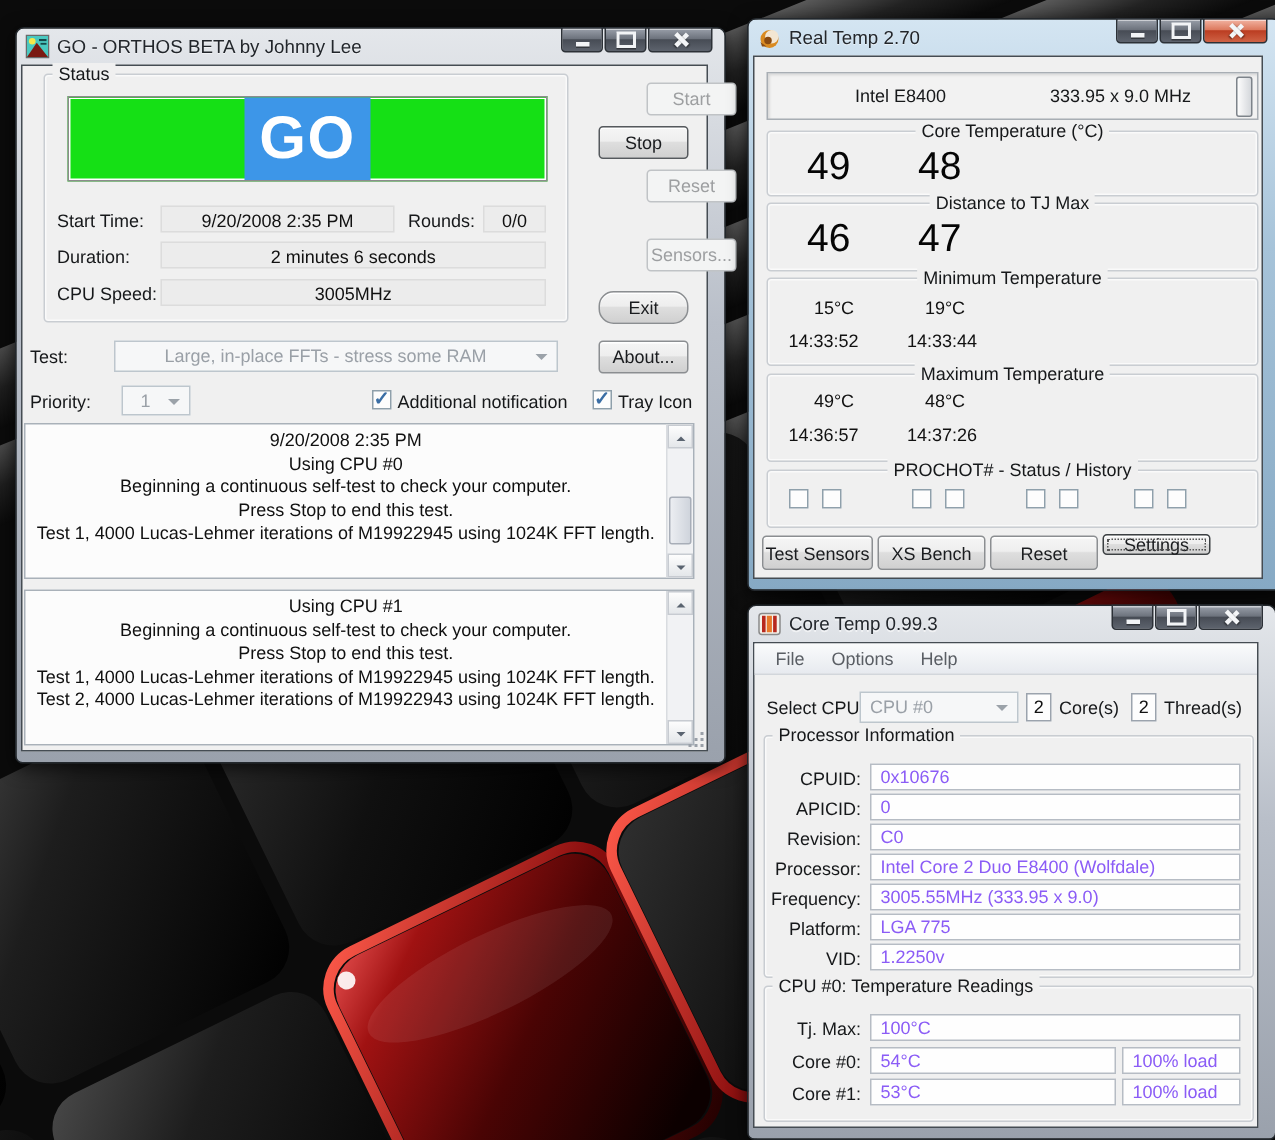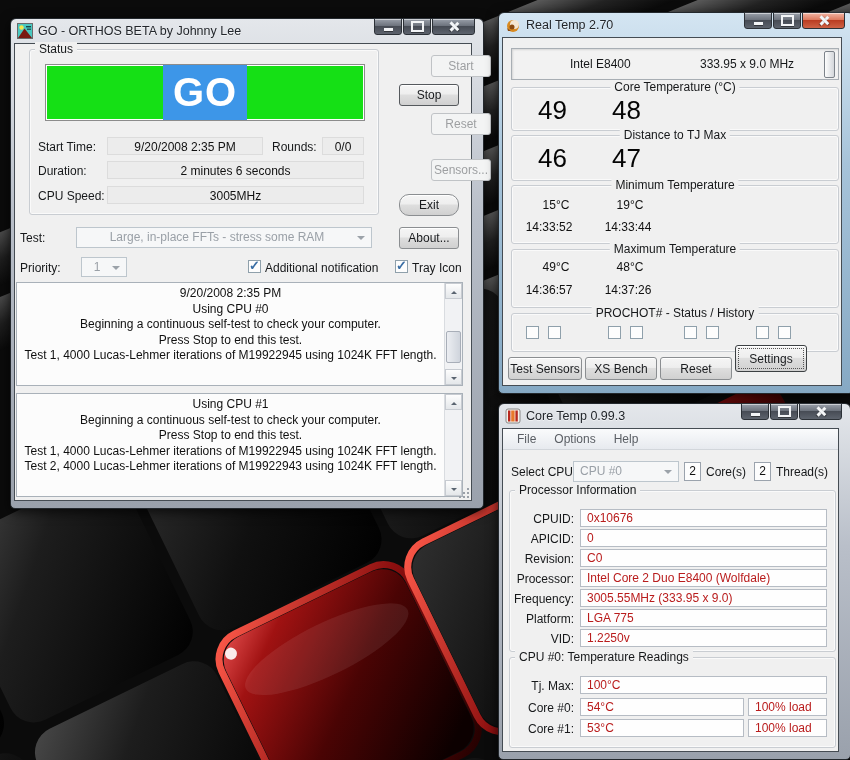--- a/index.html
+++ b/index.html
@@ -37,21 +37,21 @@
   .client{position:relative;background:#f0f0f0;border:1px solid #454c53;box-sizing:border-box;}
 
   
   .group{position:absolute;border:1px solid #c9cdd2;border-radius:3px;
          box-shadow:inset 0 0 0 1px rgba(255,255,255,.65);}
   .gtitle{position:absolute;top:-8px;background:#f0f0f0;padding:0 4px;font-size:12px;color:#16181a;white-space:nowrap;}
   .gtitle.left{left:5px;} .gtitle.center{left:50%;transform:translateX(-50%);}
   .lbl{position:absolute;font-size:12px;color:#16181a;white-space:nowrap;}
   .fld{position:absolute;background:#ececec;border:1px solid #dcdcdc;font-size:12px;color:#111;
        padding:0 6px;height:18px;line-height:18px;box-sizing:border-box;white-space:nowrap;overflow:hidden;}
-  .vbox{position:absolute;background:#fefefe;border:1px solid #b6bcc4;font-size:12px;color:#b91c1c;
+  .vbox{position:absolute;background:#fefefe;border:1px solid #b6bcc4;font-size:12px;color:#8b5cf6;
        padding:0 6px;height:18px;line-height:17px;box-sizing:border-box;white-space:nowrap;overflow:hidden;}
   .btn{position:absolute;display:flex;align-items:center;justify-content:center;font-size:12px;color:#1a1c1f;
        border:1px solid #8b8e91;border-radius:3px;box-sizing:border-box;
        background:linear-gradient(180deg,#f5f5f5 0%,#eeeeee 45%,#dedede 50%,#d0d0d0 100%);
        box-shadow:inset 0 1px 0 #ffffff;cursor:default;}
   .btn.disabled{color:#9d9fa1;border-color:#c0c3c6;background:#f3f4f4;box-shadow:none;margin-left:32px;}
   .btn.default{border-color:#55595d;}
   .btn.focus{outline:1px dotted #555;outline-offset:-4px;border-color:#3c4043;}
   .combo{position:absolute;background:#f6f7f8;border:1px solid #bdc6cd;box-sizing:border-box;
        font-size:12px;color:#9aa0a7;padding:2px 20px 0 6px;white-space:nowrap;overflow:hidden;}
@@ -317,21 +317,21 @@
       <div class="cb" style="left:118px;top:12px;"></div>
       <div class="cb" style="left:172px;top:12px;"></div>
       <div class="cb" style="left:194px;top:12px;"></div>
       <div class="cb" style="left:244px;top:12px;"></div>
       <div class="cb" style="left:266px;top:12px;"></div>
     </div>
 
     <div class="btn" style="left:5px;top:319px;width:74px;height:23px;">Test Sensors</div>
     <div class="btn" style="left:82px;top:319px;width:72px;height:23px;">XS Bench</div>
     <div class="btn" style="left:157px;top:319px;width:72px;height:23px;">Reset</div>
-    <div class="btn default focus" style="left:232px;top:307px;width:72px;height:27px;">Settings</div>
+    <div class="btn default focus" style="left:232px;top:318px;width:72px;height:14px;">Settings</div>
   </div>
 </div>
 
 <div class="win inactive" style="left:498px;top:403px;width:345px;height:352px;">
   <div class="titlebar">
     <span class="app-icon">
       <svg width="16" height="16" viewBox="0 0 16 16">
         <rect x="1" y="1" width="14" height="14" rx="2" fill="#f4f1ea" stroke="#8a8a8a"></rect>
         <rect x="3" y="2.5" width="2.4" height="11" fill="#b8281e"></rect>
         <rect x="6.2" y="2.5" width="3.4" height="11" fill="#e8782a"></rect>

